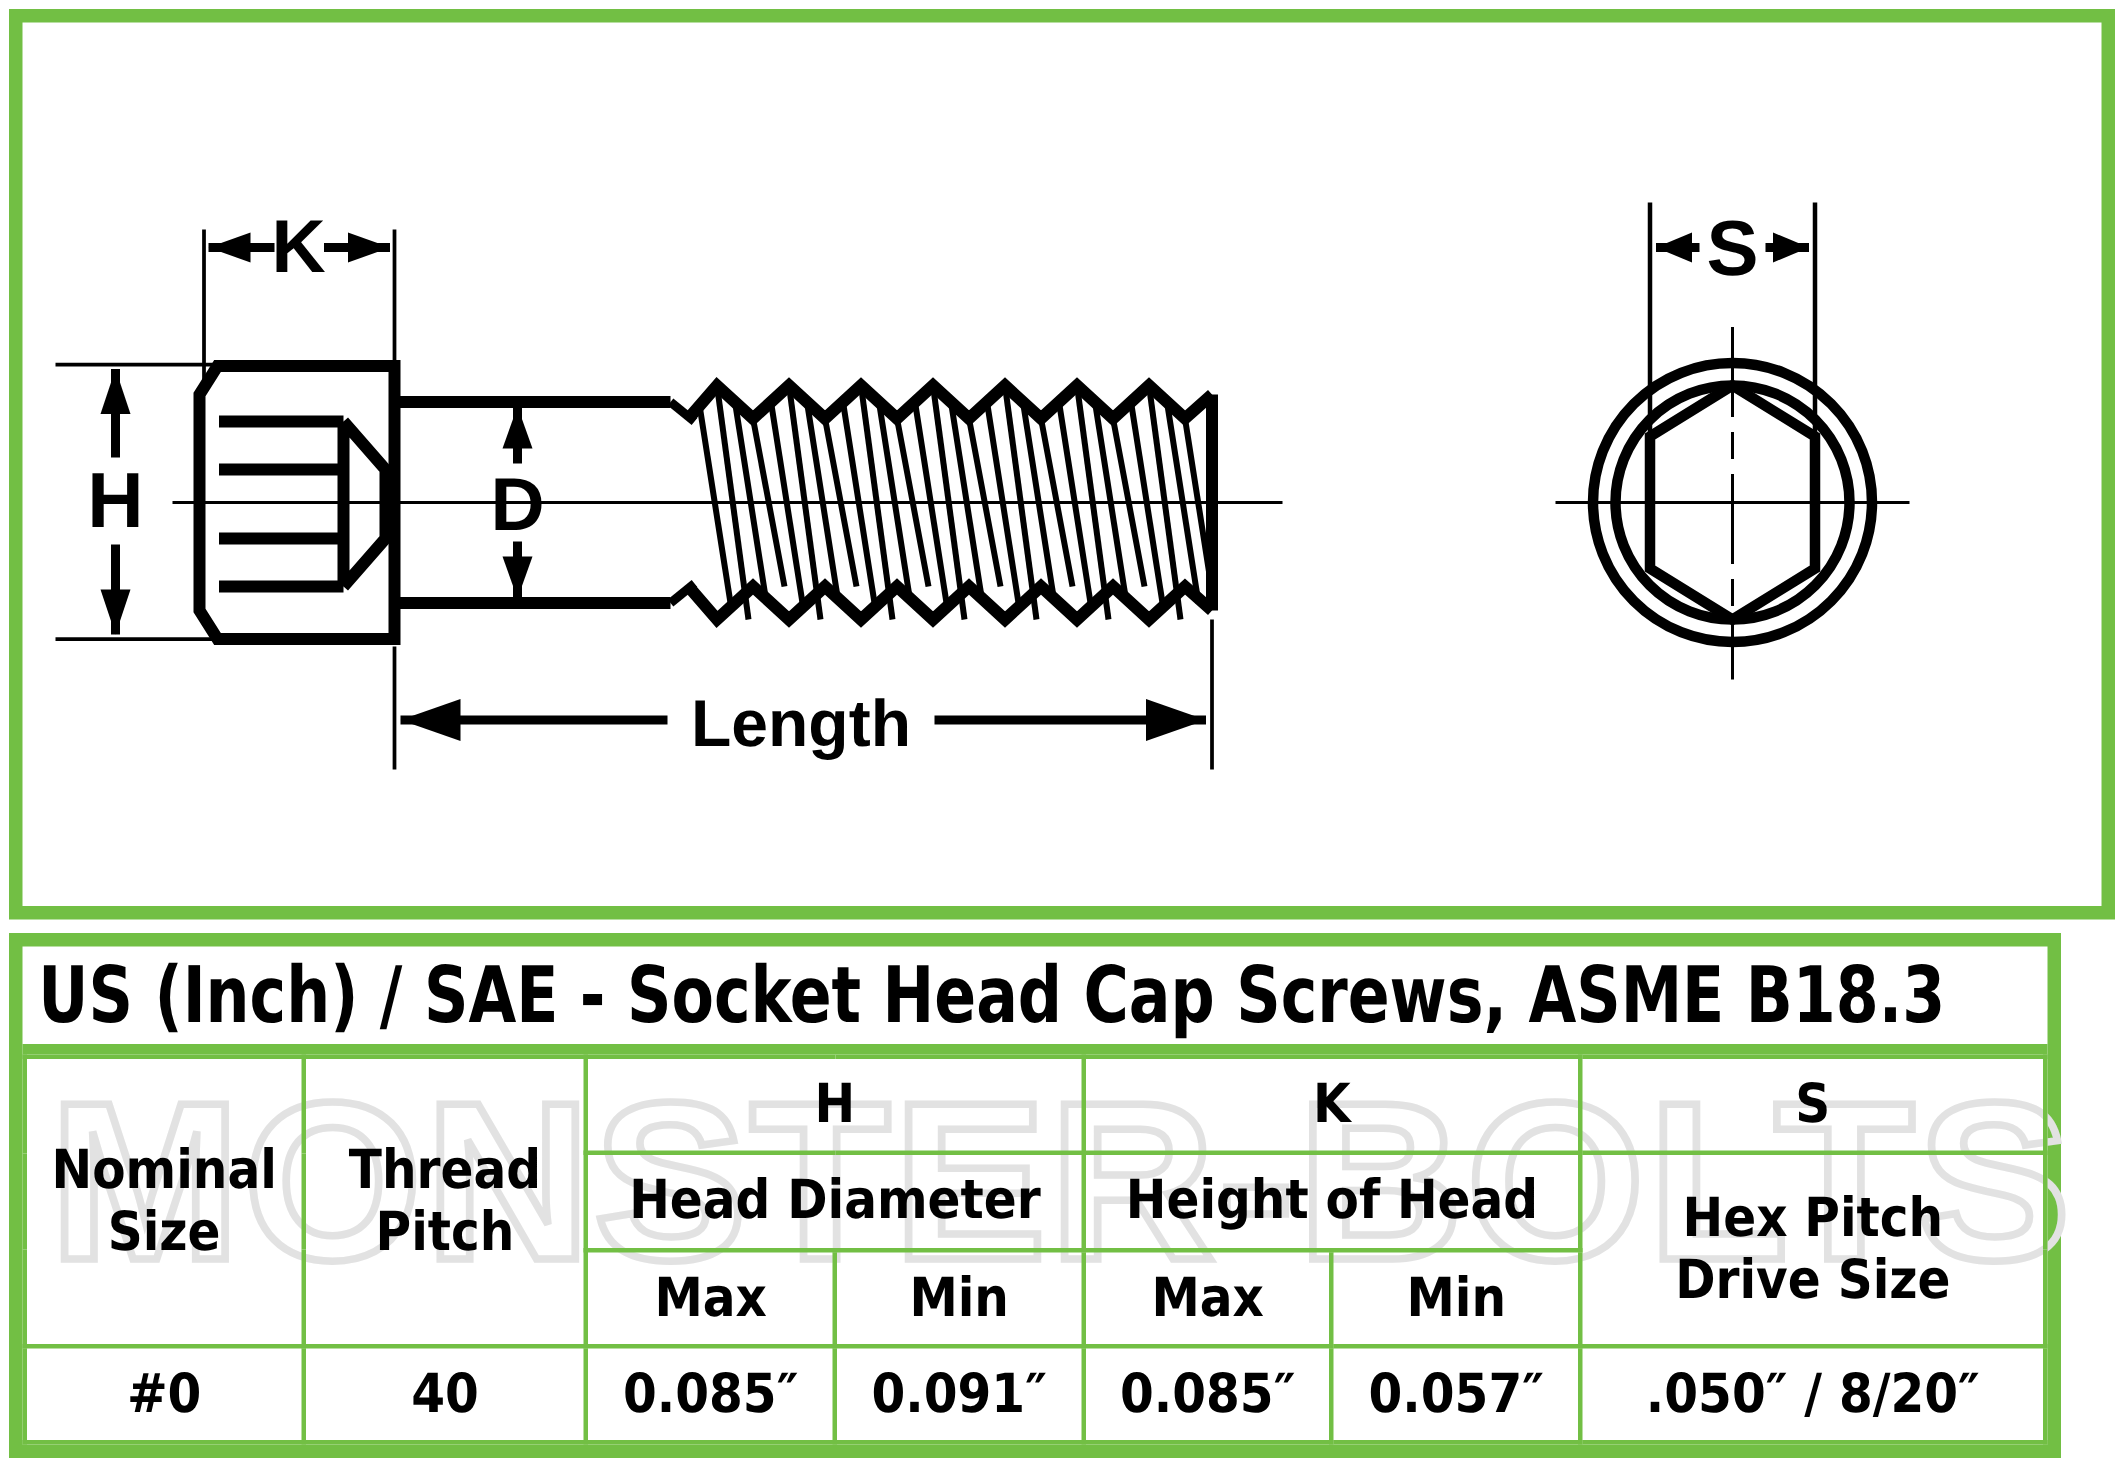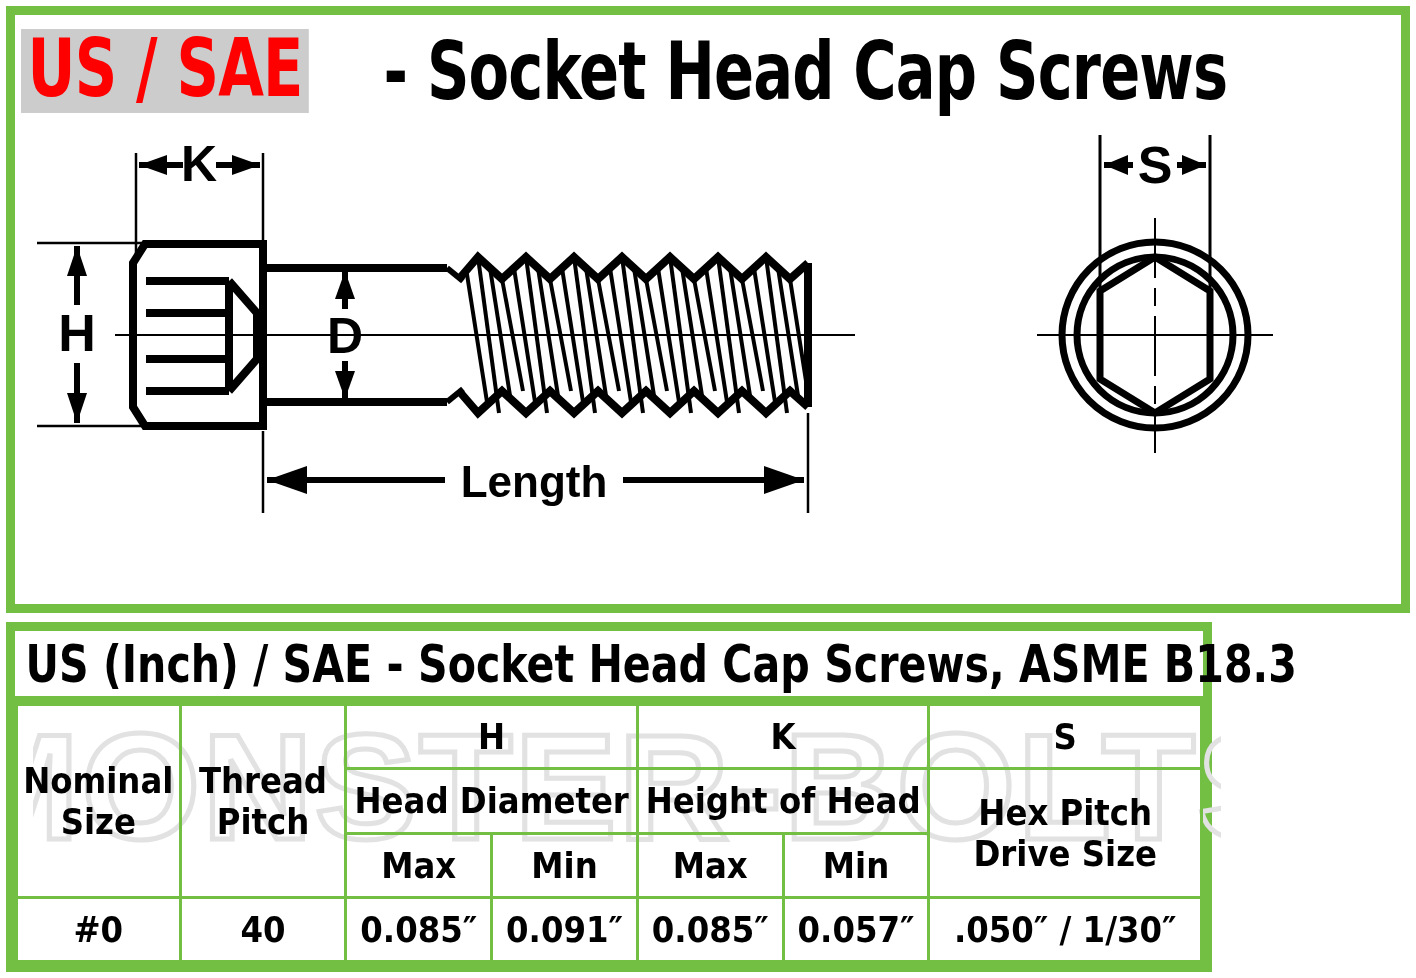--- a/index.html
+++ b/index.html
@@ -2,21 +2,21 @@
 <html><head>
 <meta charset="utf-8">
 <style>
   html,body{margin:0;padding:0;background:#ffffff;}
   body{width:1416px;height:978px;font-family:"Liberation Sans",sans-serif;overflow:hidden;}
   #root{position:relative;width:1416px;height:978px;background:#fff;}
 
   
   .panel{position:absolute;background:#fff;box-sizing:border-box;}
   #diagram-panel{left:6px;top:6px;width:1404px;height:607px;border:9px solid #72BF44;}
-  #table-panel{left:6px;top:622px;width:1206px;height:350px;border:9px solid #72BF44;}
+  #table-panel{left:6px;top:622px;width:1368px;height:350px;border:9px solid #72BF44;}
 
   
   #title-row{position:absolute;left:6px;top:6px;width:1380px;height:100px;display:flex;align-items:center;}
   .hl{background:#CCCCCC;color:#FF0000;padding:0 8px 4px 8px;line-height:1;}
   .title-txt{font-family:"Liberation Sans Narrow","DejaVu Sans Condensed","Liberation Sans",sans-serif;
     font-weight:bold;font-size:80px;letter-spacing:-1px;transform:scaleX(.82);transform-origin:left center;white-space:nowrap;}
   #title-black{color:#000;padding-left:14px;}
   svg{display:block;}
 
   
@@ -44,24 +44,20 @@
     color:transparent;-webkit-text-stroke:5px #E2E2E2;white-space:nowrap;transform:scaleX(1.02);}
   #grid{z-index:2;}
 </style>
 </head>
 <body>
 
 <div id="root">
 
   <div class="panel" id="diagram-panel">
 
-    <div id="title-row">
-      <div class="title-txt hl">US / SAE</div>
-      <div class="title-txt" id="title-black">- Socket Head Cap Screws</div>
-    </div>
 
     <svg width="1386" height="490" viewBox="0 0 1386 490" style="position:absolute;left:0;top:98px;">
 
       <line x1="121" y1="40" x2="121" y2="145" stroke="#000" stroke-width="2.5"></line>
       <line x1="248" y1="40" x2="248" y2="172" stroke="#000" stroke-width="2.5"></line>
 
       <line x1="124" y1="52" x2="168" y2="52" stroke="#000" stroke-width="6"></line>
       <polygon points="124,52 152,42 152,62" fill="#000"></polygon>
 
       <line x1="201" y1="52" x2="245" y2="52" stroke="#000" stroke-width="6"></line>
@@ -211,21 +207,21 @@
               <td class="hdr2 noleft">Min</td>
             </tr>
 
             <tr>
               <td class="val">#0</td>
               <td class="val">40</td>
               <td class="val">0.085″</td>
               <td class="val">0.091″</td>
               <td class="val">0.085″</td>
               <td class="val">0.057″</td>
-              <td class="val">.050″ / 1/30″</td>
+              <td class="val">.050″ / 8/20″</td>
             </tr>
           </tbody>
         </table>
       </div>
     </div>
   </div>
 
 </div>
 
 </body></html>

